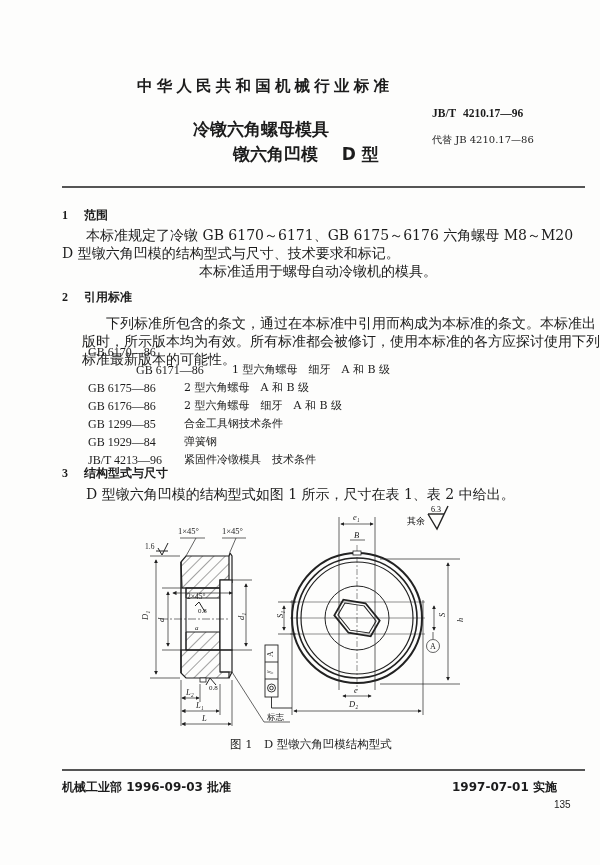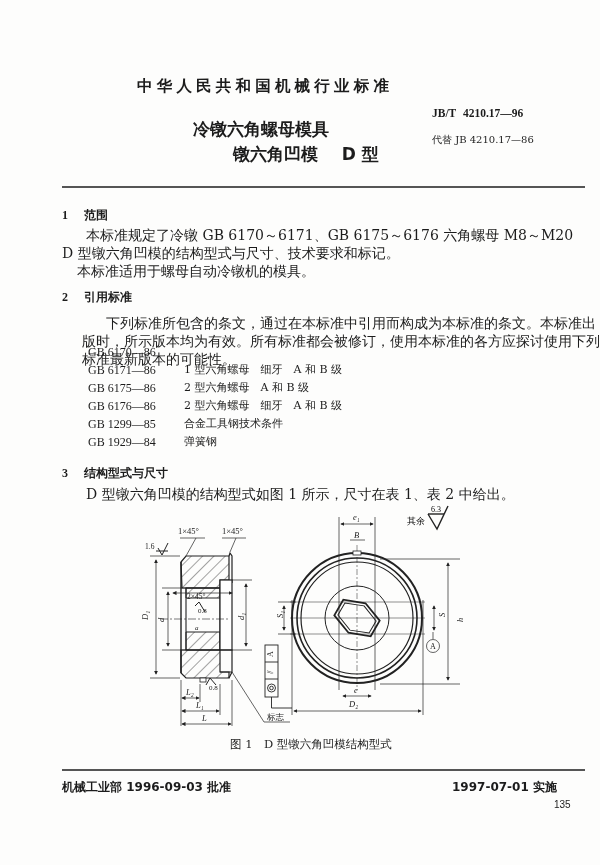--- a/index.html
+++ b/index.html
@@ -36,50 +36,54 @@
   <div>冷镦六角螺母模具</div>
   <div style="white-space:pre;margin-left:40px;">镦六角凹模    D 型</div>
 </div>
 
 <div class="abs rule" style="top:186px;"></div>
 
 <div class="abs sec-h" style="left:62px; top:207px;">
   <span class="num">1</span><span>范围</span>
 </div>
 <div class="abs para indent" style="left:62px; top:226px;">本标准规定了冷镦 GB 6170～6171、GB 6175～6176 六角螺母 M8～M20 D 型镦六角凹模的结构型式与尺寸、技术要求和标记。</div>
-<div class="abs para indent" style="left:53px; top:262px;">本标准适用于螺母自动冷镦机的模具。</div>
+<div class="abs para indent" style="left:46px; top:262px;text-align:center;">本标准适用于螺母自动冷镦机的模具。</div>
 
 <div class="abs sec-h" style="left:62px; top:289px;">
   <span class="num">2</span><span>引用标准</span>
 </div>
 <div class="abs para indent" style="left:62px; top:314px;margin-left:20px;">下列标准所包含的条文，通过在本标准中引用而构成为本标准的条文。本标准出版时，所示版本均为有效。所有标准都会被修订，使用本标准的各方应探讨使用下列标准最新版本的可能性。</div>
 
 <div class="abs" style="left:88px; top:343px; width:400px;">
   <div class="ref-row" style="position:relative;">
     <span class="ref-code">GB 6170—86</span>
   </div>
-  <div class="ref-row" style="position:relative;">
+  <div class="ref-row" style="position:relative;margin-left:48px;">
     <span class="ref-code">GB 6171—86</span>
     <span class="ref-title">1 型六角螺母　细牙　A 和 B 级</span>
   </div>
   <div class="ref-row" style="position:relative;">
     <span class="ref-code">GB 6175—86</span>
     <span class="ref-title">2 型六角螺母　A 和 B 级</span>
   </div>
   <div class="ref-row" style="position:relative;">
     <span class="ref-code">GB 6176—86</span>
     <span class="ref-title">2 型六角螺母　细牙　A 和 B 级</span>
   </div>
   <div class="ref-row" style="position:relative;">
     <span class="ref-code">GB 1299—85</span>
     <span class="ref-title">合金工具钢技术条件</span>
   </div>
   <div class="ref-row" style="position:relative;">
     <span class="ref-code">GB 1929—84</span>
     <span class="ref-title">弹簧钢</span>
+  </div>
+  <div class="ref-row" style="position:relative;">
+    <span class="ref-code">JB/T 4213—96</span>
+    <span class="ref-title">紧固件冷镦模具　技术条件</span>
   </div>
 </div>
 
 <div class="abs sec-h" style="left:62px; top:465px;">
   <span class="num">3</span><span>结构型式与尺寸</span>
 </div>
 <div class="abs para indent" style="left:62px; top:485px;">D 型镦六角凹模的结构型式如图 1 所示，尺寸在表 1、表 2 中给出。</div>
 
 <svg class="abs" style="left:0; top:0;" width="600" height="865">
   <defs>

